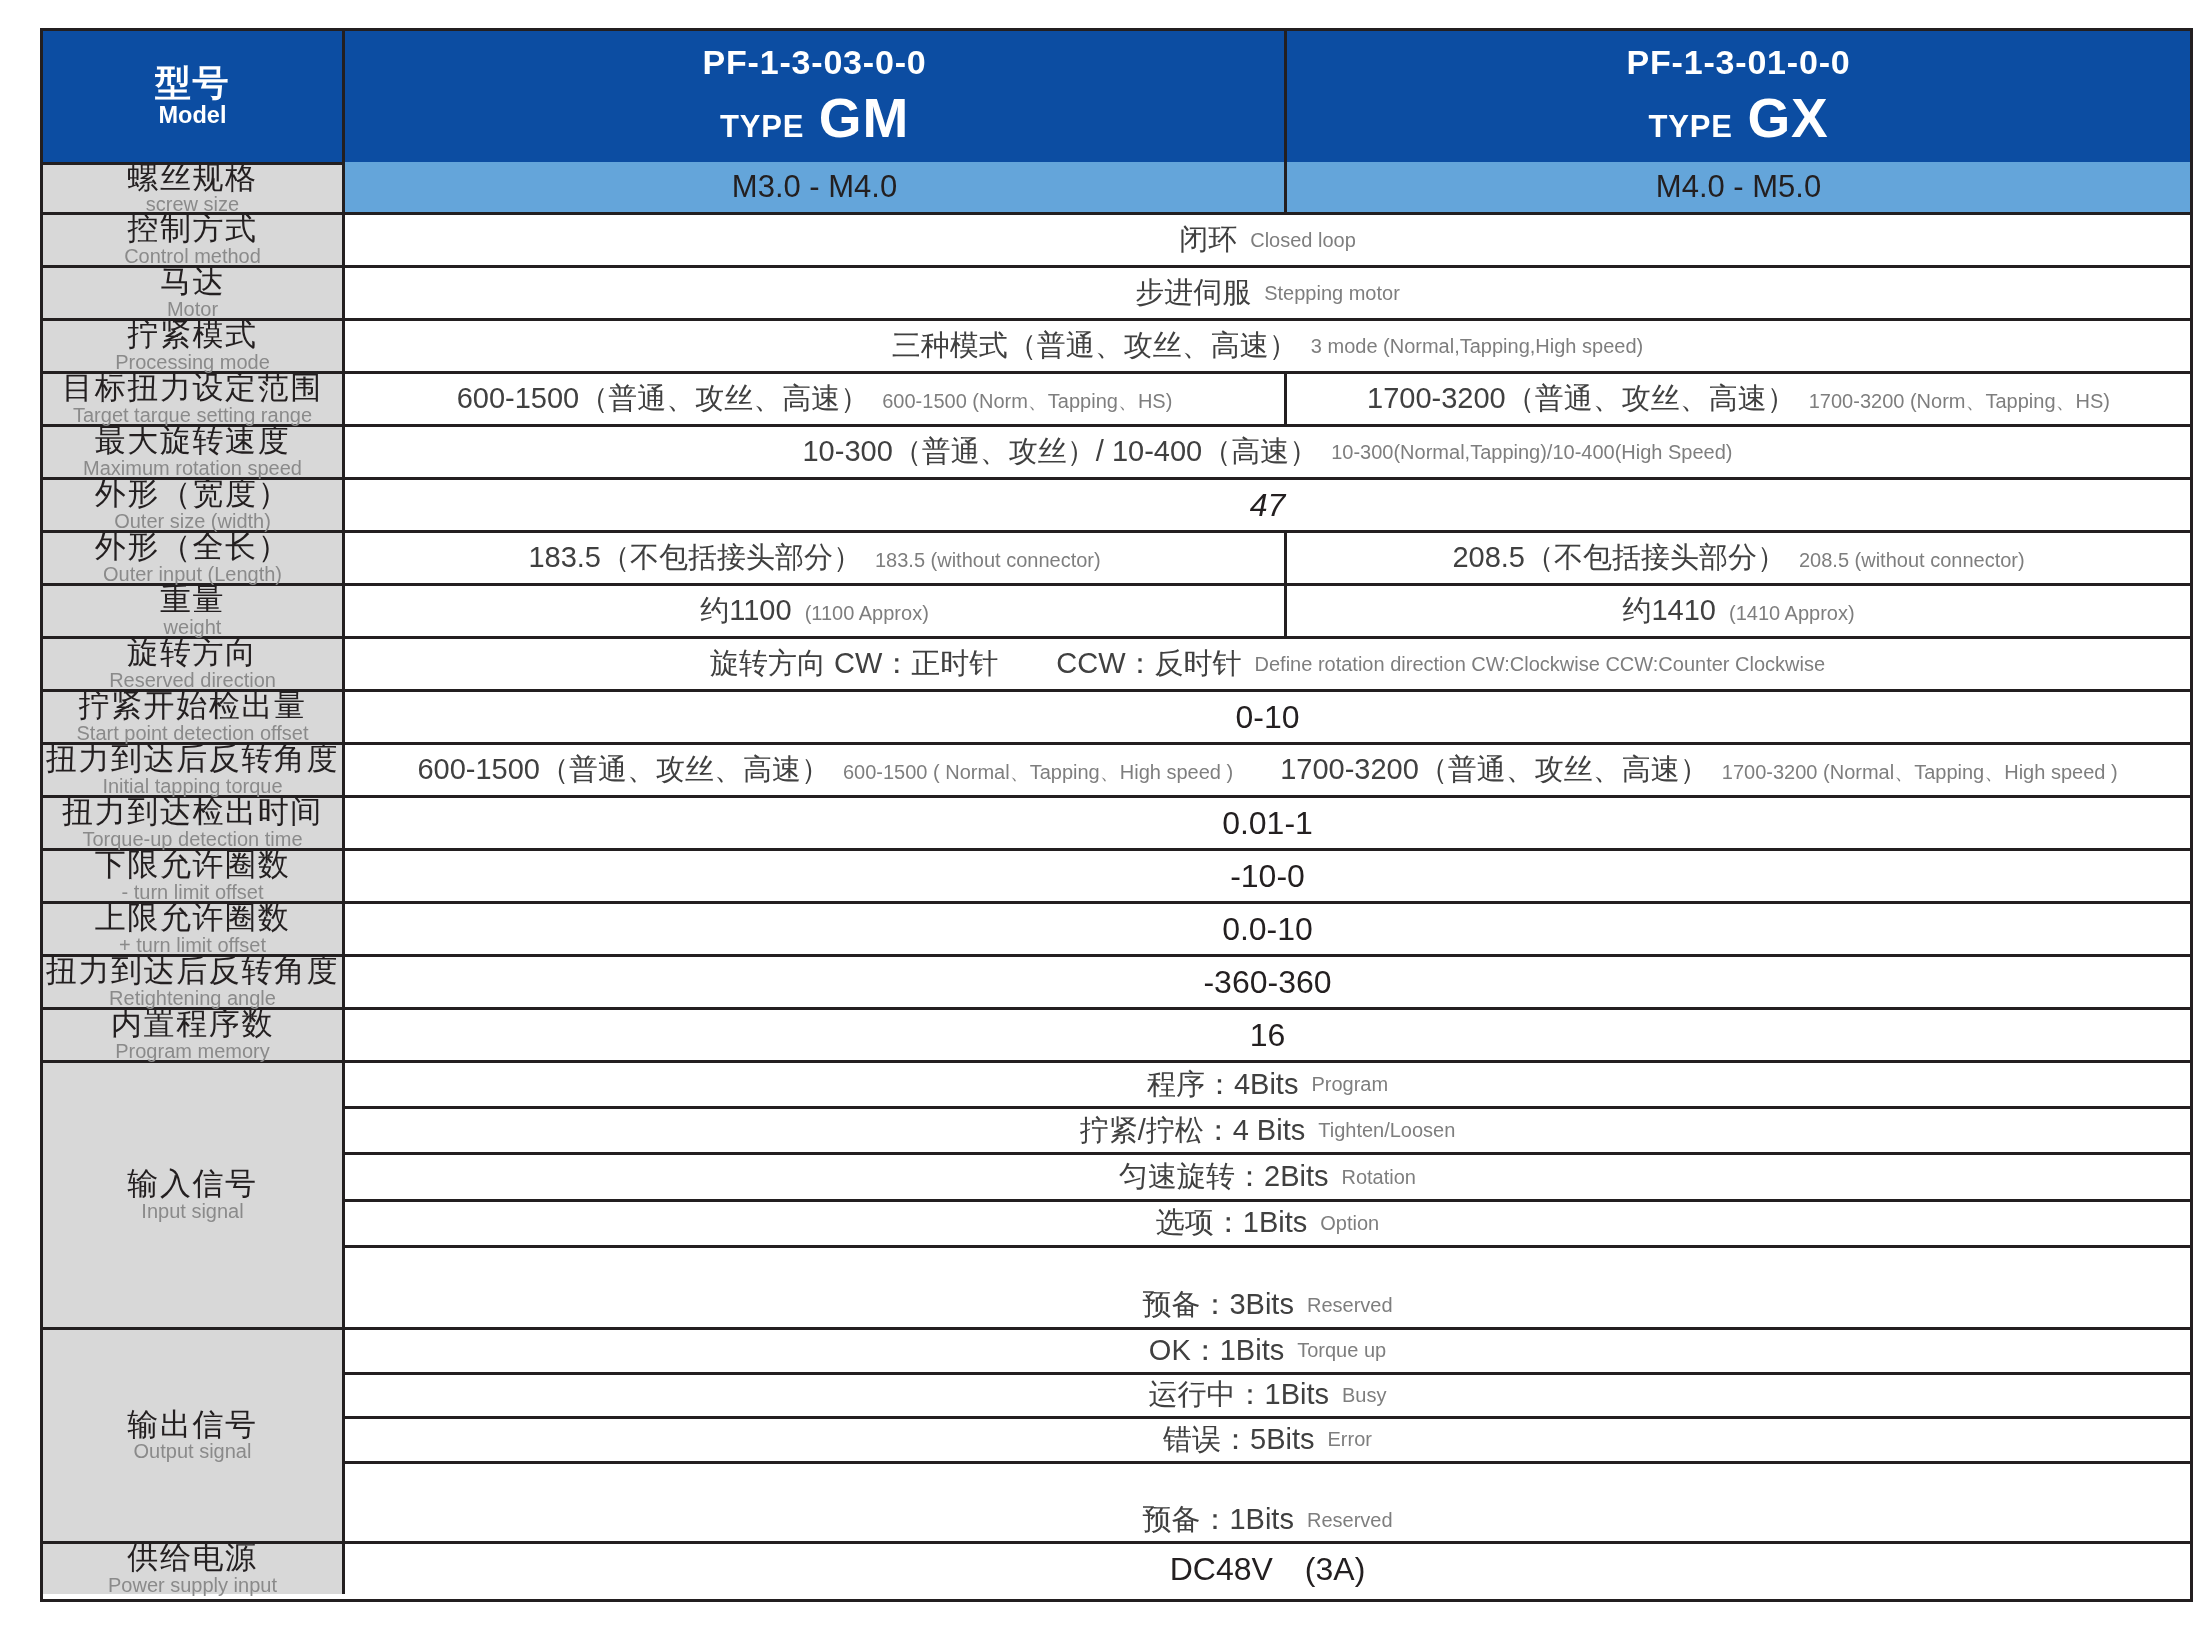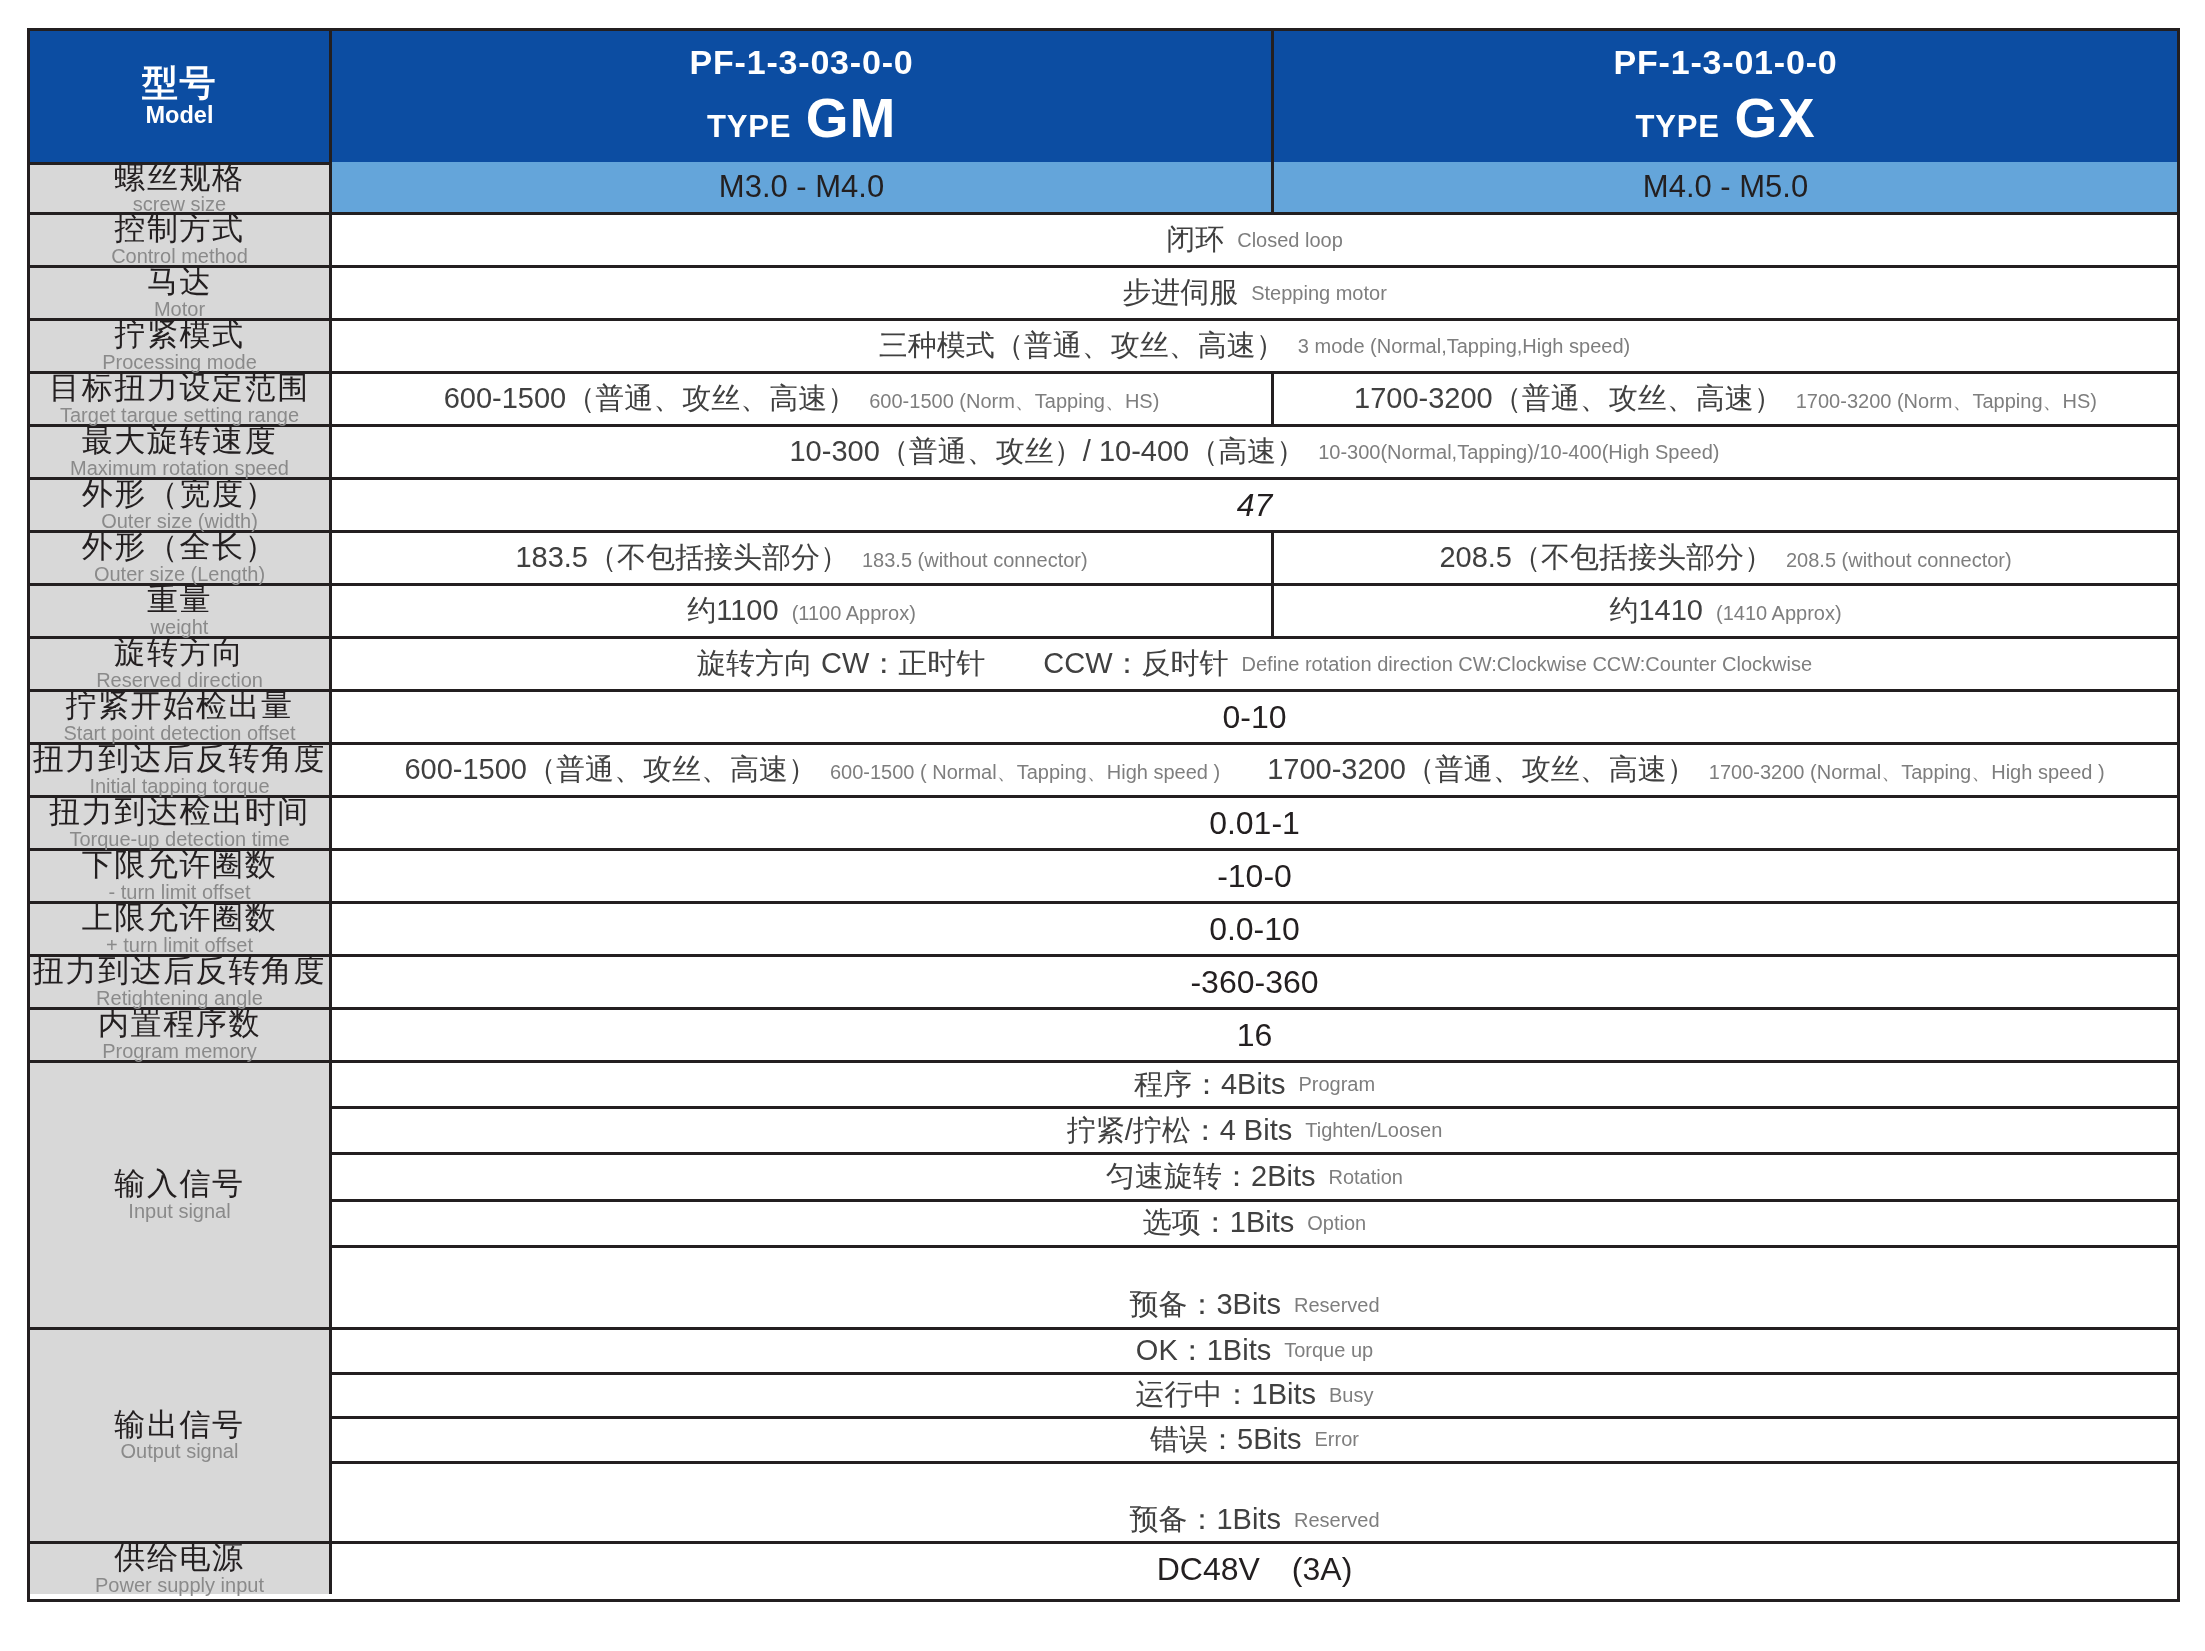--- a/index.html
+++ b/index.html
@@ -2,21 +2,21 @@
 <html style="font-size:13px"><head>
 <meta charset="utf-8">
 <style>
   html,body{margin:0;padding:0;background:#ffffff;}
   body{
     width:2205px;height:1652px;position:relative;
     font-family:"Liberation Sans","DejaVu Sans",sans-serif;
     -webkit-font-smoothing:antialiased;
   }
   .spec-table{
-    position:absolute;left:27px;top:28px;width:2153px;height:1574px;
+    position:absolute;left:40px;top:28px;width:2153px;height:1574px;
     border:3.2px solid #231f20;box-sizing:border-box;background:#fff;
     display:flex;flex-direction:column;
   }
   .row{display:flex;box-sizing:border-box;border-bottom:3.2px solid #231f20;height:53px;flex:0 0 auto;}
   .row.header-row{height:131px;border-bottom:none;}
   .row.screw-row{height:53px;}
   .row.group-row-5{height:267px;}
   .row.group-row-4{height:214px;}
   .row.last-row{height:50px;border-bottom:none;}
 
@@ -193,21 +193,21 @@
     <div class="vals">
         <div class="cell c-span">
       <span class="v-num italic">47</span>
     </div>
       </div>
   </div>
 
   <div class="row">
     <div class="cell c-label">
       <div class="zh">外形（全长）</div>
-      <div class="en">Outer size (Length)</div>
+      <div class="en">Outer input (Length)</div>
     </div>
     <div class="vals">
       <div class="cell c-gm">
           <span class="pair">
         <span class="v-zh">183.5（不包括接头部分）</span>
         <span class="v-en">183.5 (without connector)</span>
       </span>
         </div>
       <div class="cell c-gx divided">
           <span class="pair">

